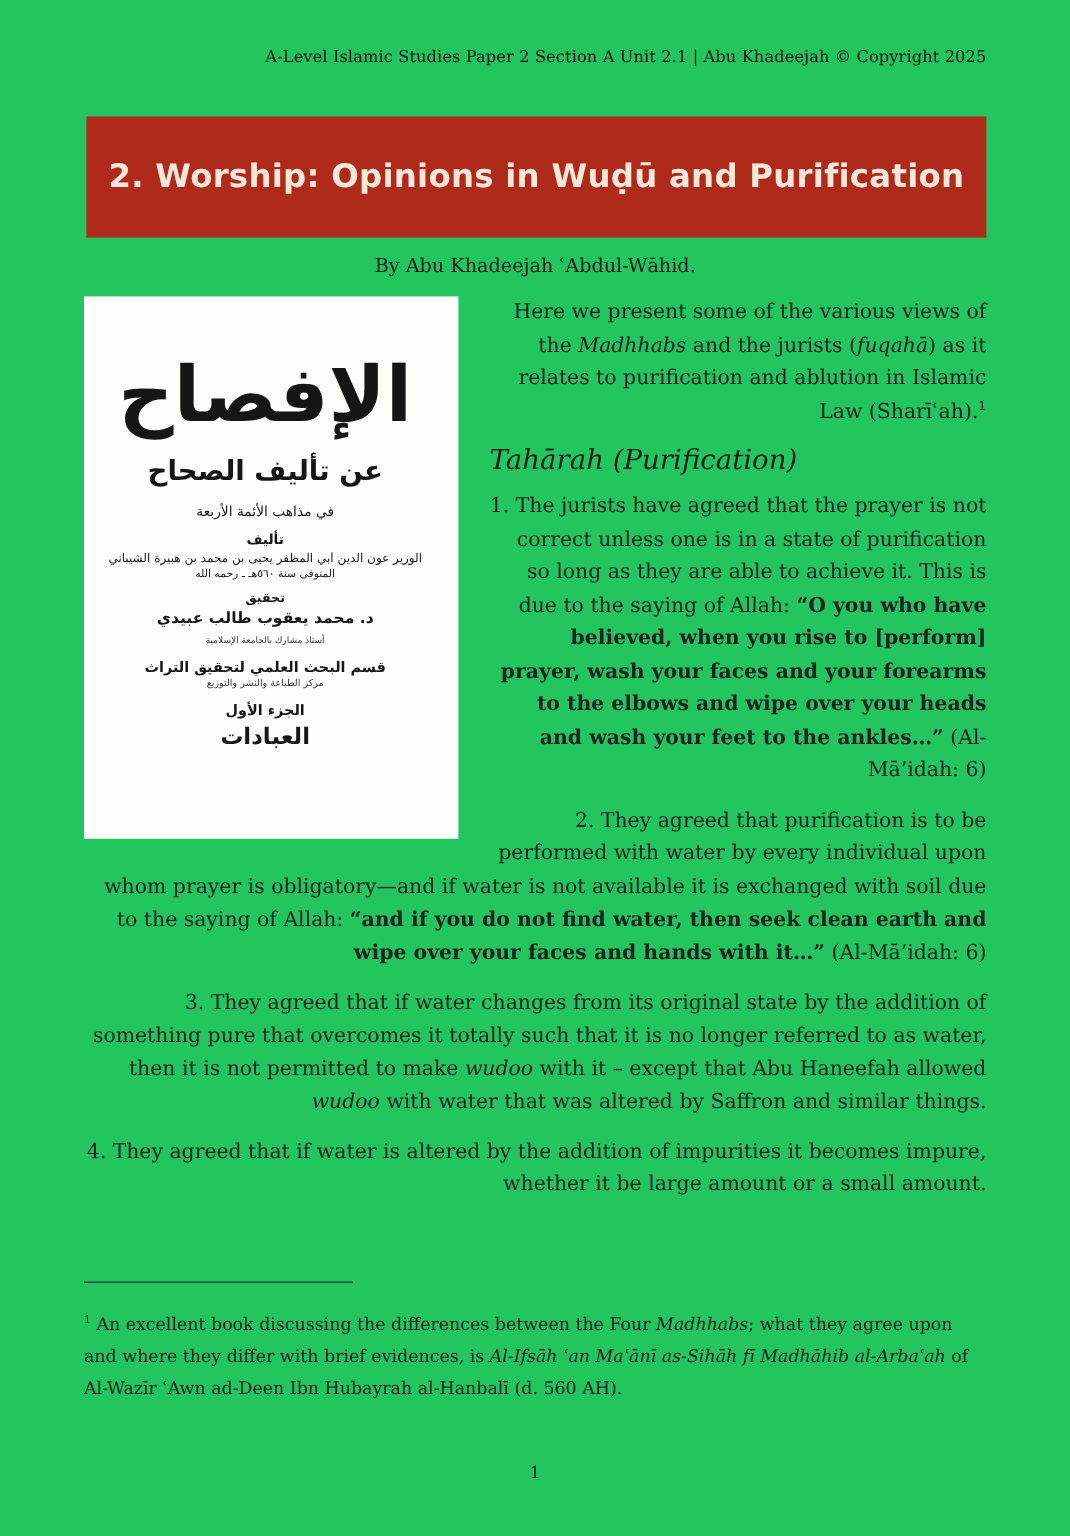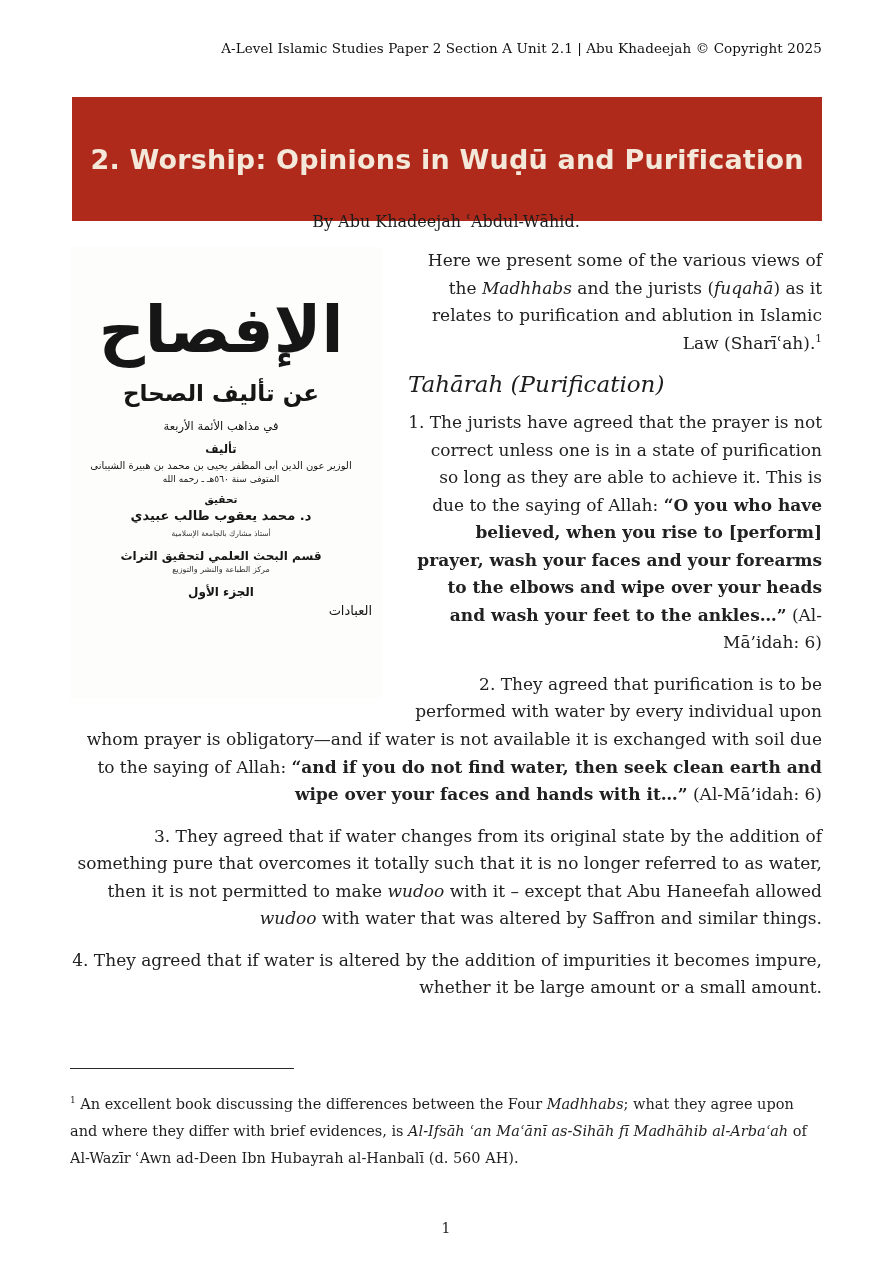--- a/index.html
+++ b/index.html
@@ -1,32 +1,32 @@
 <!DOCTYPE html>
 <html><head>
 <meta charset="utf-8">
 <style>
   html,body{margin:0;padding:0;background:#e9e9e9;}
   .page{
     position:relative;
     width:892px;height:1280px;
     margin:0 auto;
-    background:#ffffff;
+    background:#22c55e;
     font-family:"DejaVu Serif","Liberation Serif",serif;
     color:#212121;
     overflow:hidden;
   }
   
   .header-line{
     position:absolute;top:40px;right:70px;
     font-size:13.5px;color:#101010;letter-spacing:0.1px;
   }
   
   .banner{
-    position:absolute;top:97px;left:72px;right:70px;height:124px;
+    position:absolute;top:97px;left:72px;right:70px;height:101px;
     background:#b02a1c;
     display:flex;align-items:center;justify-content:center;
   }
   .banner .title{
     font-family:"DejaVu Sans","Liberation Sans",sans-serif;
     font-weight:bold;font-size:27px;color:#f3e8d9;letter-spacing:0.2px;
   }
   
   .body-block{
     position:absolute;top:212px;left:70px;right:70px;
@@ -46,21 +46,21 @@
   .cv-series{font-size:11.5px;margin-bottom:9px;}
   .cv-taleef{font-size:11.5px;font-weight:bold;margin-bottom:4px;}
   .cv-author{font-size:10px;margin-bottom:3px;white-space:nowrap;overflow:hidden;}
   .cv-death{font-size:9px;margin-bottom:9px;}
   .cv-tahqeeq{font-size:10.5px;font-weight:bold;margin-bottom:3px;}
   .cv-editor{font-size:13px;font-weight:bold;margin-bottom:6px;}
   .cv-editor-note{font-size:7.5px;margin-bottom:11px;color:#333;}
   .cv-dept{font-size:12px;font-weight:bold;margin-bottom:2px;}
   .cv-dept-note{font-size:8px;margin-bottom:11px;color:#333;text-align:center;}
   .cv-volume{font-size:12px;font-weight:bold;margin-bottom:4px;}
-  .cv-section{font-size:13px;font-weight:normal;text-align:right;}
+  .cv-section{font-size:19px;font-weight:bold;}
   p.para{
     margin:0 0 14px 0;font-size:17px;line-height:1.62;color:#212121;
     text-align:right;
   }
   .taharah-heading{
     font-size:23px;font-style:italic;font-weight:normal;
     margin:2px 0 12px 0;color:#1d1d1d;
   }
   .b{font-weight:bold;}
   .i{font-style:italic;}

